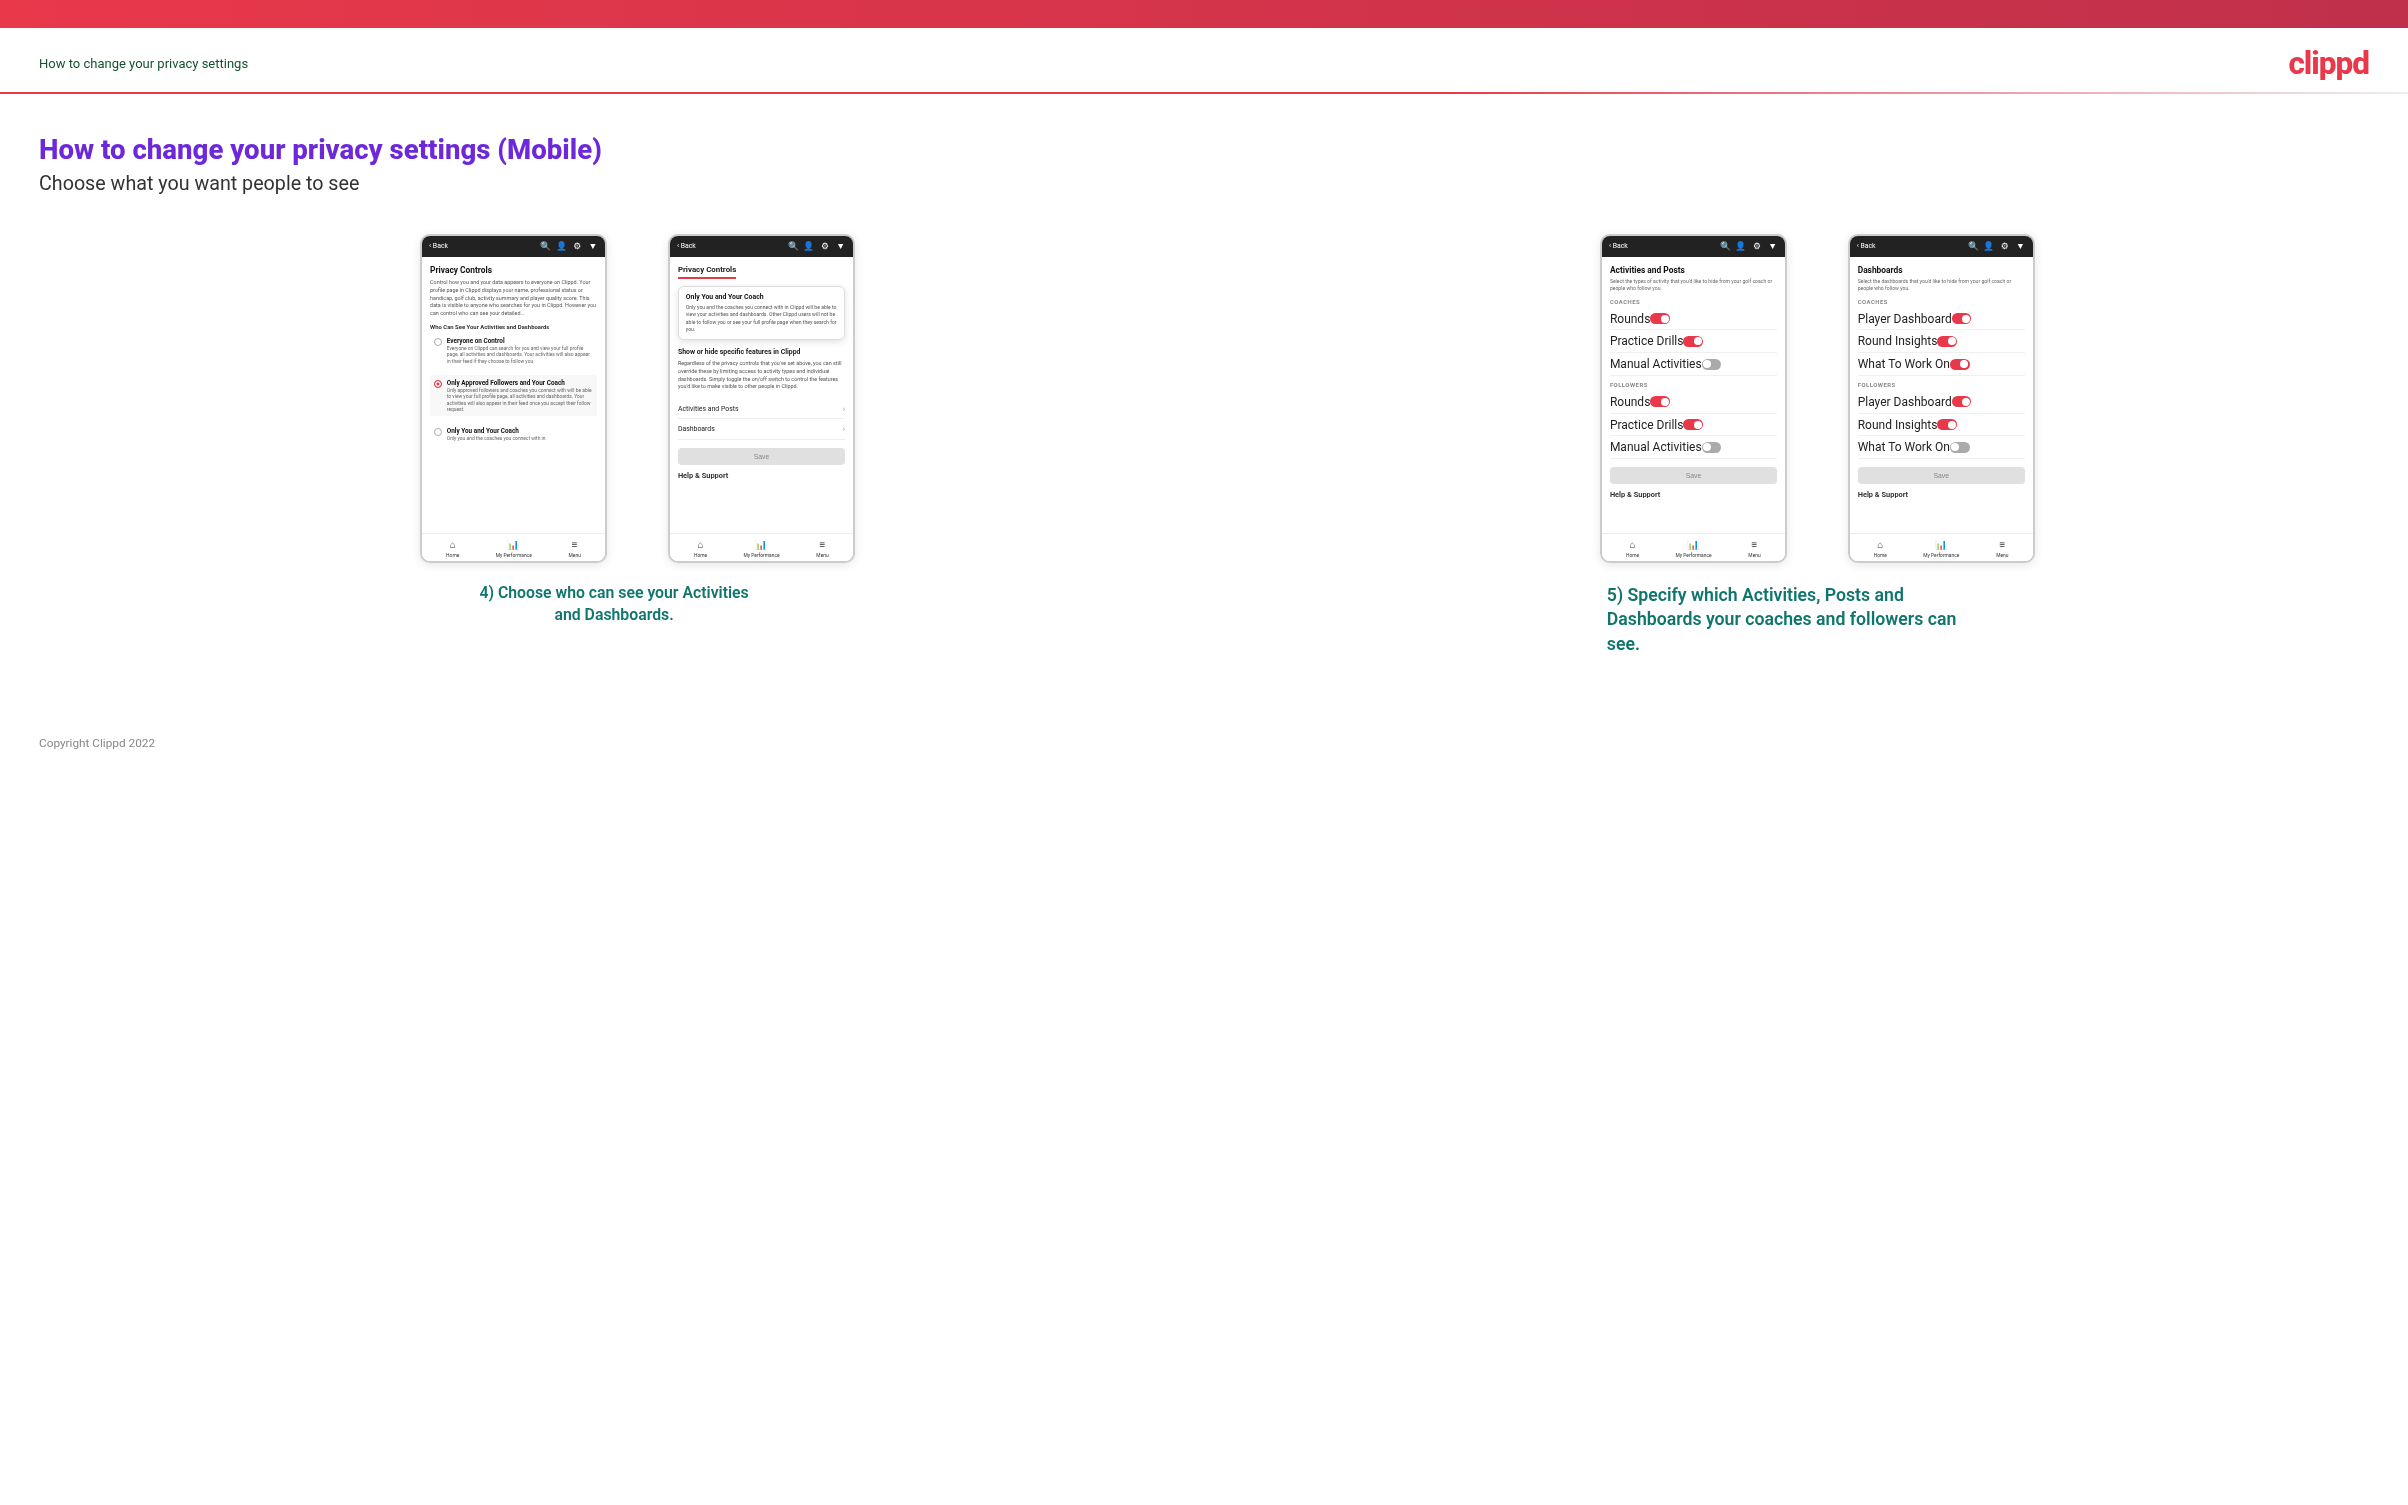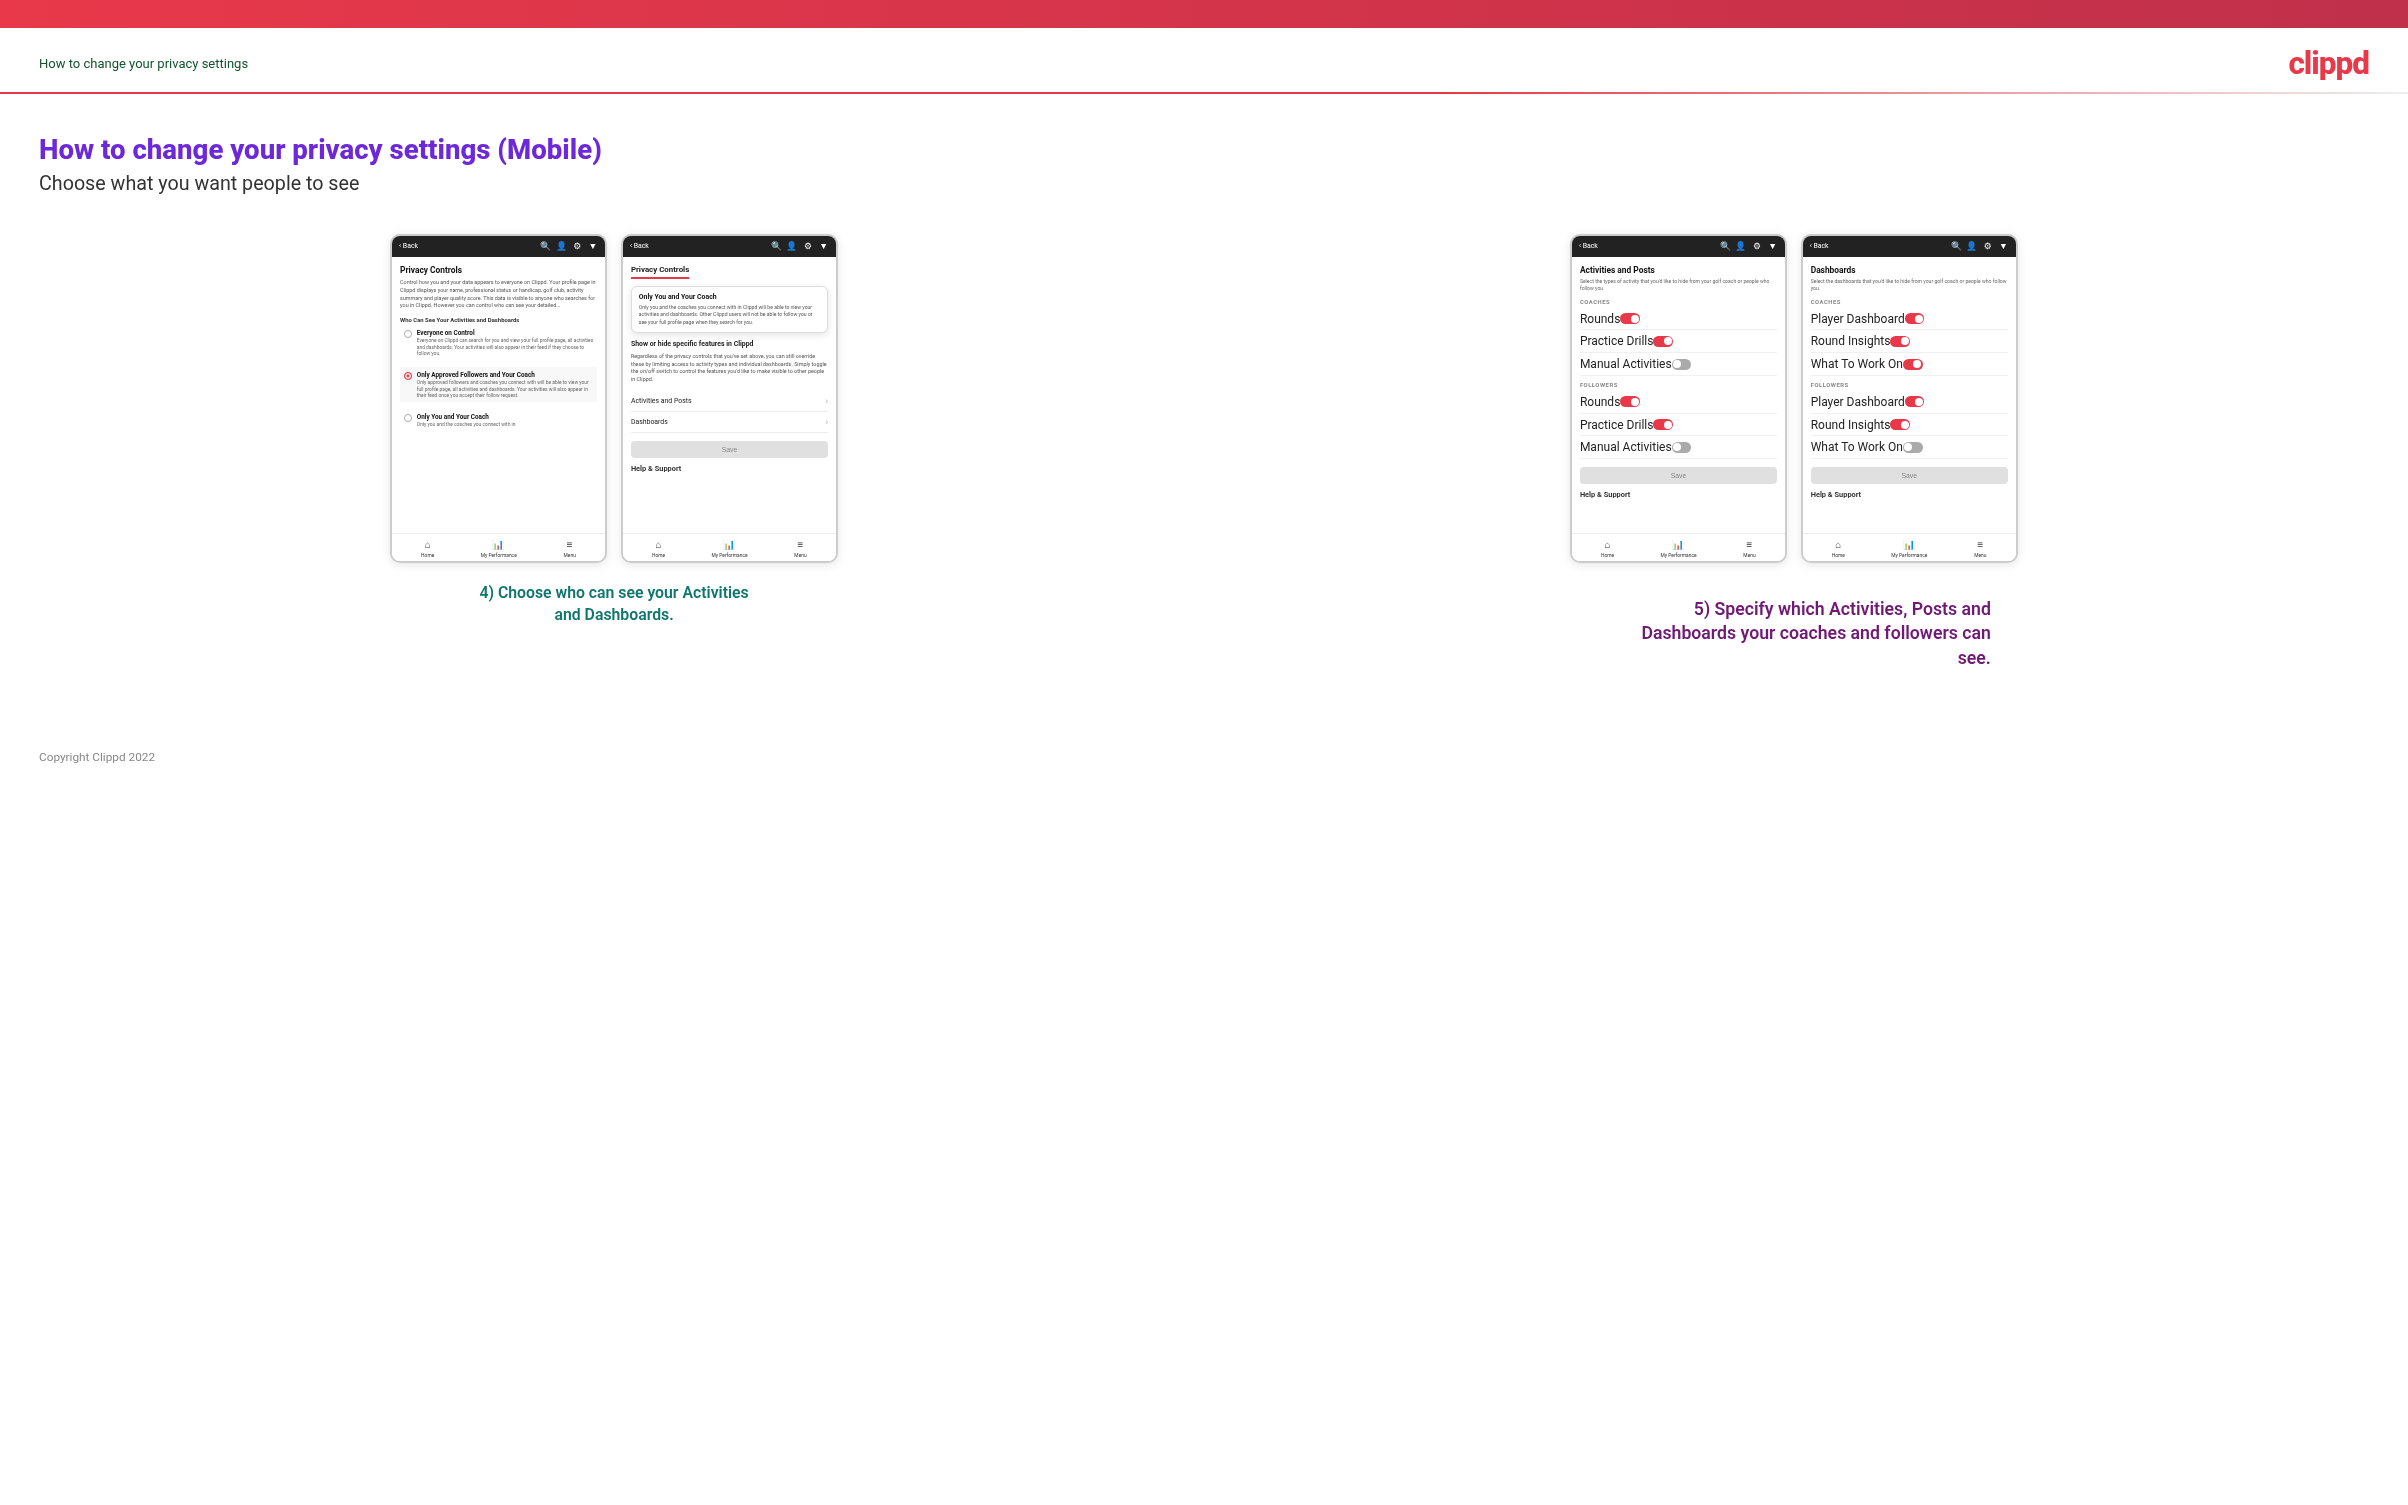--- a/index.html
+++ b/index.html
@@ -75,27 +75,28 @@
     }
 
     .screenshot-pair {
       display: flex;
       gap: 13.8px;
       justify-content: center;
     }
 
     
     .phone {
-      width: 217px;
+      width: 187px;
       border: 2px solid #ccc;
       border-radius: 9.9px;
       overflow: hidden;
       background: #fff;
       font-size: 6.9px;
       box-shadow: 0 2px 9.9px rgba(0,0,0,0.1);
+      margin-left: 47px;
     }
 
     .phone-nav {
       display: flex;
       align-items: center;
       justify-content: space-between;
       padding: 4.9px 6.9px;
       background: #222;
       color: #fff;
     }
@@ -321,23 +322,23 @@
       color: #0f766e;
       text-align: center;
       margin-top: 19.7px;
       max-width: 296px;
       line-height: 1.4;
     }
 
     .caption-right {
       font-size: 17.7px;
       font-weight: 600;
-      color: #701a75;
-      text-align: right;
-      margin-top: 34px;
+      color: #0f766e;
+      text-align: left;
+      margin-top: 20px;
       max-width: 394px;
       line-height: 1.4;
       padding-left: 9.9px;
     }
 
     
     .footer {
       padding: 19.7px 39px;
       font-size: 11.8px;
       color: #888;

